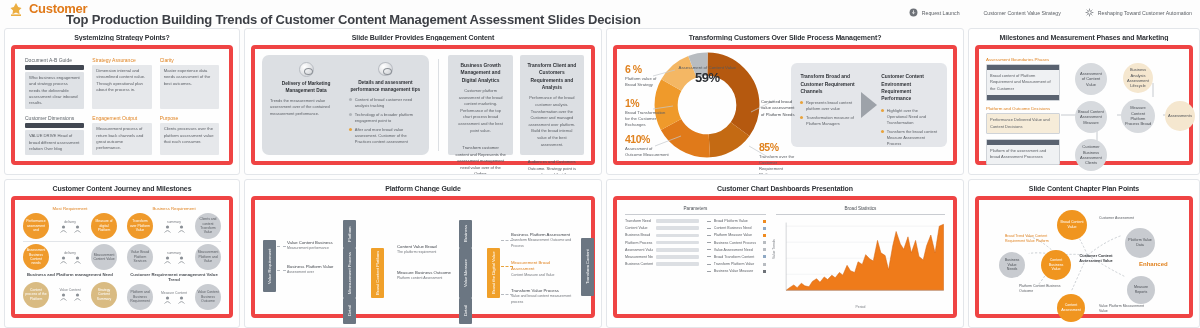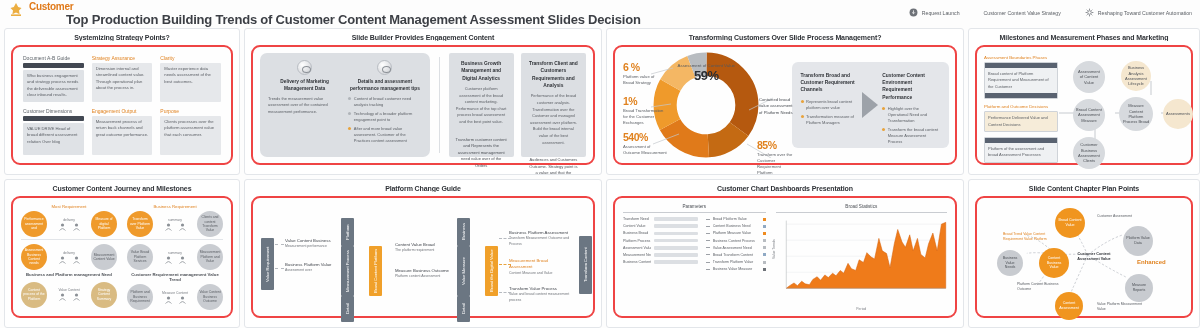--- a/index.html
+++ b/index.html
@@ -10,21 +10,21 @@
     overflow: hidden;
   }
   .page { position: relative; width: 1200px; height: 328px; background:#fdfdfd; }
 
   
   .header { position:absolute; left:0; top:0; width:1200px; height:28px; }
   .brand { position:absolute; left:8px; top:1px; display:flex; align-items:flex-start; gap:5px; }
   .logo-mark { width:16px; height:16px; position:relative; margin-top:1px; }
   .logo-mark svg { display:block; }
   .brand-name {
-    font-size:10px; font-weight:700; color:#e07a1a; letter-spacing:-0.3px;
+    font-size:13px; font-weight:700; color:#e07a1a; letter-spacing:-0.3px;
     filter: blur(0.45px); white-space:nowrap;
   }
   .header-title {
     position:absolute; left:66px; top:12px;
     font-size:13px; font-weight:700; color:#3c3f45; letter-spacing:-0.2px;
     filter: blur(0.5px); white-space:nowrap;
   }
   .header-nav { position:absolute; right:8px; top:8px; display:flex; gap:24px; align-items:center; }
   .nav-item { display:flex; align-items:center; gap:4px; }
   .nav-ico { width:9px; height:9px; flex:none; color:#6e7278; }
@@ -38,21 +38,21 @@
   .panel {
     background:#ffffff; border:1px solid #e3e6ea; border-radius:3px;
     padding:5px 6px 6px; position:relative; overflow:hidden;
   }
   .panel-title {
     text-align:center; font-size:7px; font-weight:700; color:#2f3237;
     letter-spacing:-0.1px; filter: blur(0.45px); margin-bottom:4px; white-space:nowrap;
     overflow:hidden;
   }
   .panel-body { position:relative; width:100%; height:calc(100% - 14px);
-                border:2px solid #ef4444; border-radius:9px; background:#fefefe; }
+                border:4px solid #ef4444; border-radius:4px; background:#fefefe; }
 
   
   .tx { filter: blur(0.5px); color:#5a5e64; }
   .tx-b { filter: blur(0.5px); color:#2f3237; font-weight:700; }
 
   
   .p1-wrap { padding:8px 10px; display:grid; grid-template-columns: 1fr 1fr 1fr;
              grid-template-rows: 1fr 1fr; gap:6px 8px; height:100%; }
   .p1-cell { display:flex; flex-direction:column; gap:2px; }
   .p1-head { font-size:5px; white-space:nowrap; overflow:hidden; }
@@ -339,21 +339,21 @@
             </div>
             <div class="p3-cal" style="left:2px;top:10px;width:40px;white-space:normal">
               <div class="p3-pct">6 %</div>
               <div class="p3-sub">Platform value of Broad Strategy</div>
             </div>
             <div class="p3-cal" style="left:2px;top:44px;width:42px;white-space:normal">
               <div class="p3-pct">1%</div>
               <div class="p3-sub">Broad Transformation for the Customer Exchanges</div>
             </div>
             <div class="p3-cal" style="left:2px;top:80px;width:44px;white-space:normal">
-              <div class="p3-pct">540%</div>
+              <div class="p3-pct">410%</div>
               <div class="p3-sub">Assessment of Outcome Measurement</div>
             </div>
             <div class="p3-cal" style="left:138px;top:44px;width:36px;white-space:normal">
               <div class="p3-sub dark">Contained broad value assessment of Platform Needs</div>
             </div>
             <div class="p3-cal" style="left:136px;top:88px;width:40px;white-space:normal">
               <div class="p3-pct">85%</div>
               <div class="p3-sub">Transform over the Customer Requirement Platform</div>
             </div>
           </div>

